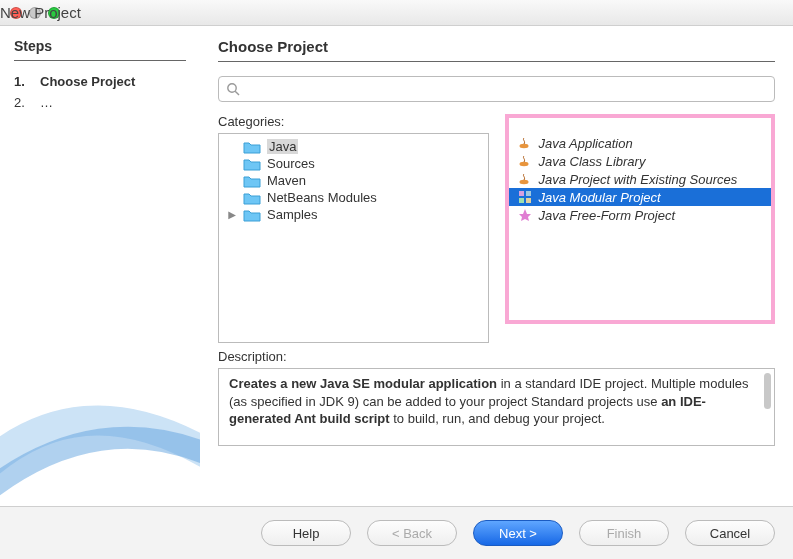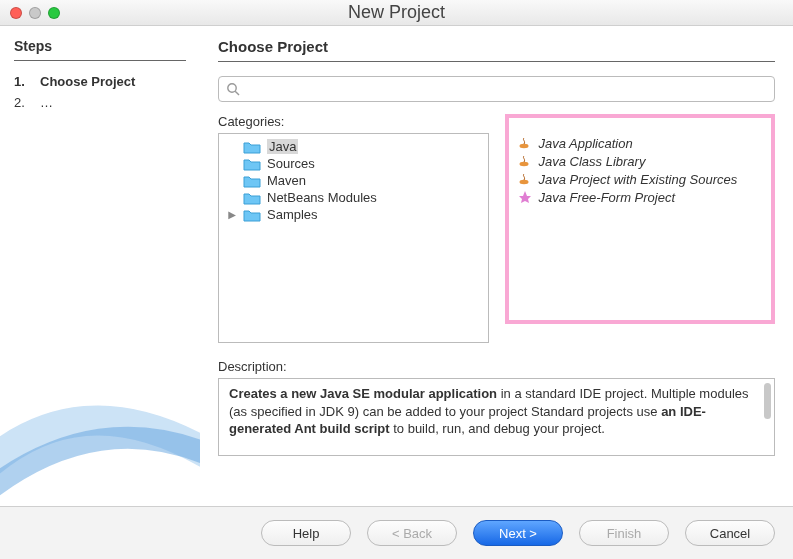--- a/index.html
+++ b/index.html
@@ -26,22 +26,22 @@
       gap: 7px;
       margin-left: 10px;
     }
     .tl { width: 12px; height: 12px; border-radius: 50%; border: 0.5px solid rgba(0,0,0,0.2); }
     .tl.red { background: #ff5f57; }
     .tl.amb { background: #c9c9c9; }
     .tl.grn { background: #28c940; }
     .title {
       position: absolute;
       left: 0; right: 0;
-      text-align: center;
-      font-size: 18px;
+      text-align: left;
+      font-size: 15px;
       color: #444;
     }
     .main {
       display: flex;
       height: 480px;
     }
     .steps {
       width: 200px;
       padding: 12px 14px;
       position: relative;
@@ -98,21 +98,20 @@
       outline: none;
     }
     .search-wrap .sicon {
       position: absolute;
       left: 8px; top: 6px;
       color: #999;
     }
     .panes {
       display: flex;
       gap: 16px;
-      margin-bottom: 10px;
     }
     .pane { flex: 1; display: flex; flex-direction: column; }
     .pane-label { margin-bottom: 4px; font-size: 13px; }
     .listbox {
       border: 1px solid #bbb;
       height: 210px;
       overflow: auto;
       background: #fff;
       padding: 4px 0;
     }
@@ -310,20 +309,31 @@
           </div>
           <div class="proj-row">
             <span class="picon">
                 <svg width="14" height="14" viewBox="0 0 14 14">
                   <ellipse cx="6" cy="10" rx="4.5" ry="2.2" fill="#e8953d"></ellipse>
                   <path d="M6 2 C4 4 8 5 6 8" stroke="#b05f1a" fill="none"></path>
                 </svg>
               </span>
             <span>Java Project with Existing Sources</span>
           </div>
+          <div class="proj-row selected">
+            <span class="picon">
+                <svg width="14" height="14" viewBox="0 0 14 14">
+                  <rect x="1" y="1" width="5" height="5" fill="#d6a0e0"></rect>
+                  <rect x="8" y="1" width="5" height="5" fill="#a0c8e0"></rect>
+                  <rect x="1" y="8" width="5" height="5" fill="#a0e0b0"></rect>
+                  <rect x="8" y="8" width="5" height="5" fill="#e0d0a0"></rect>
+                </svg>
+              </span>
+            <span>Java Modular Project</span>
+          </div>
           <div class="proj-row">
             <span class="picon">
                 <svg width="14" height="14" viewBox="0 0 14 14">
                   <polygon points="7,1 9,6 13,6 10,9 11,13 7,11 3,13 4,9 1,6 5,6" fill="#e07ed2"></polygon>
                 </svg>
               </span>
             <span>Java Free-Form Project</span>
           </div>
         </div>
       </div>

